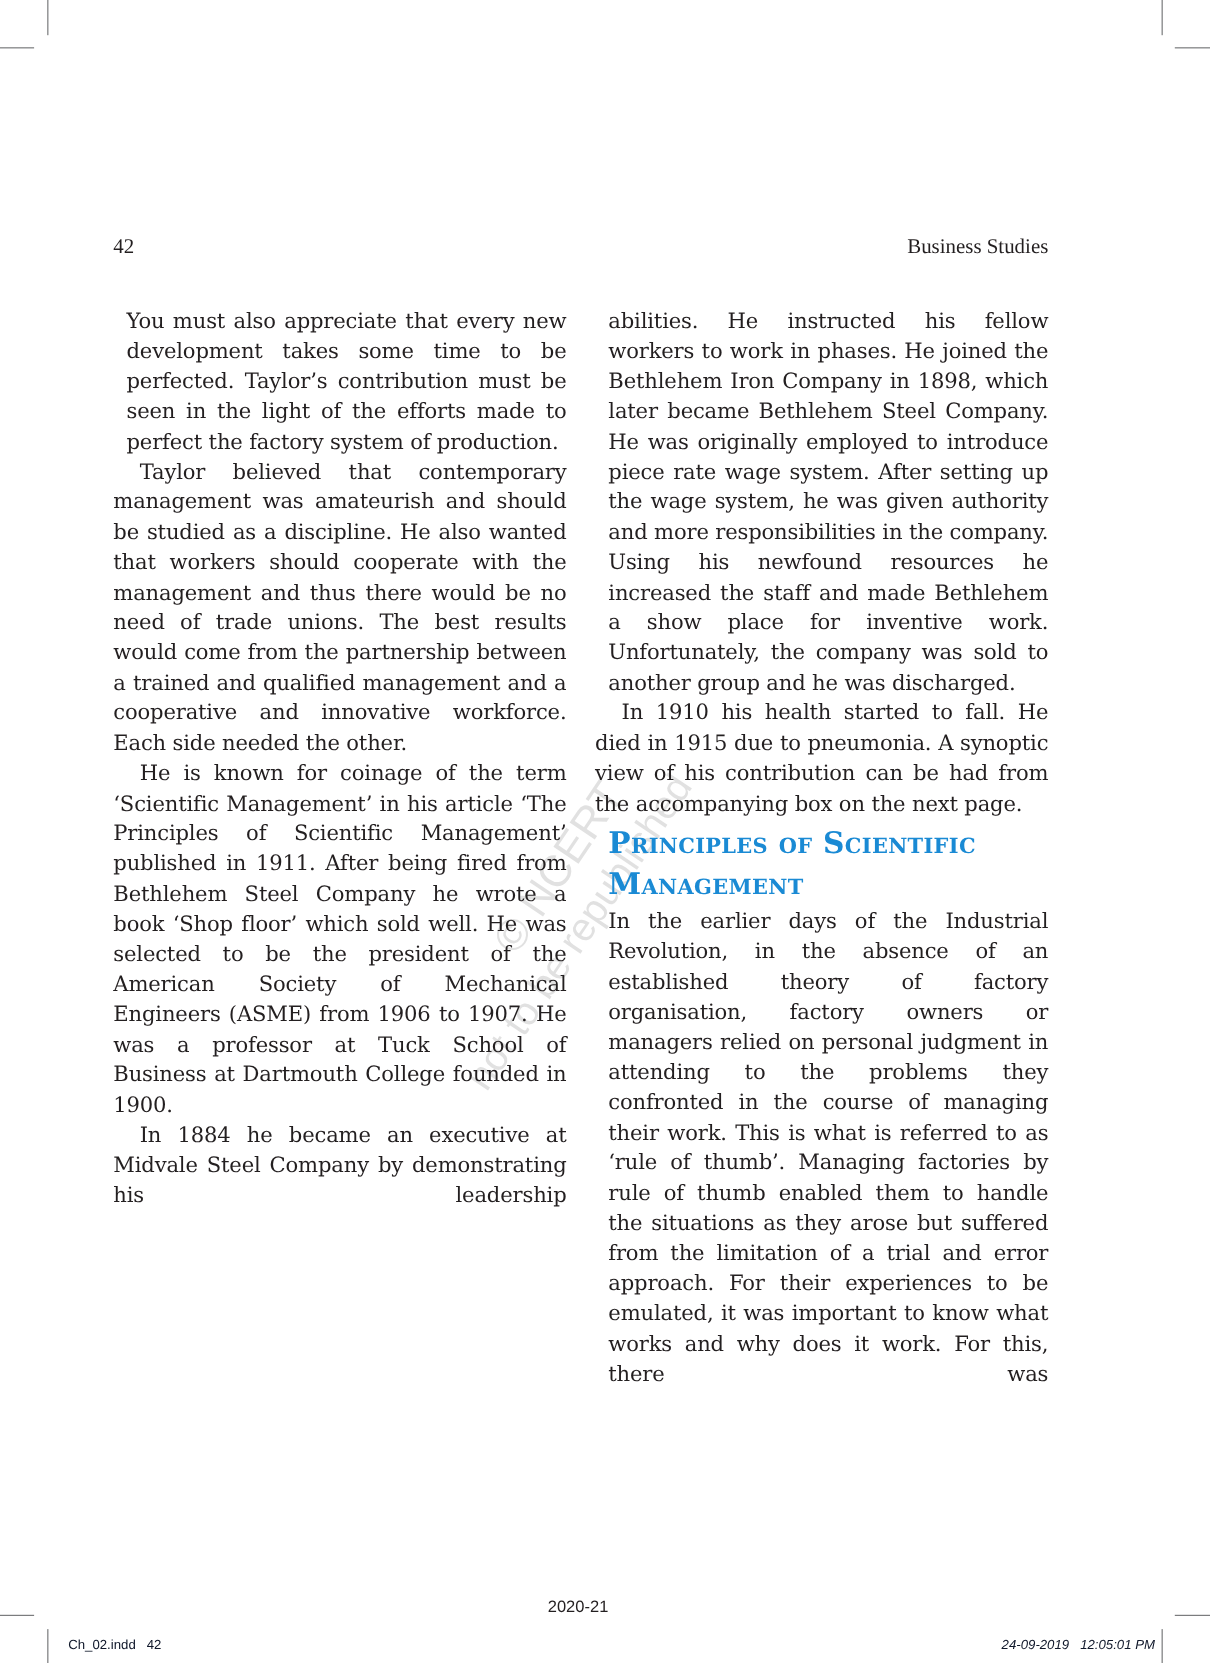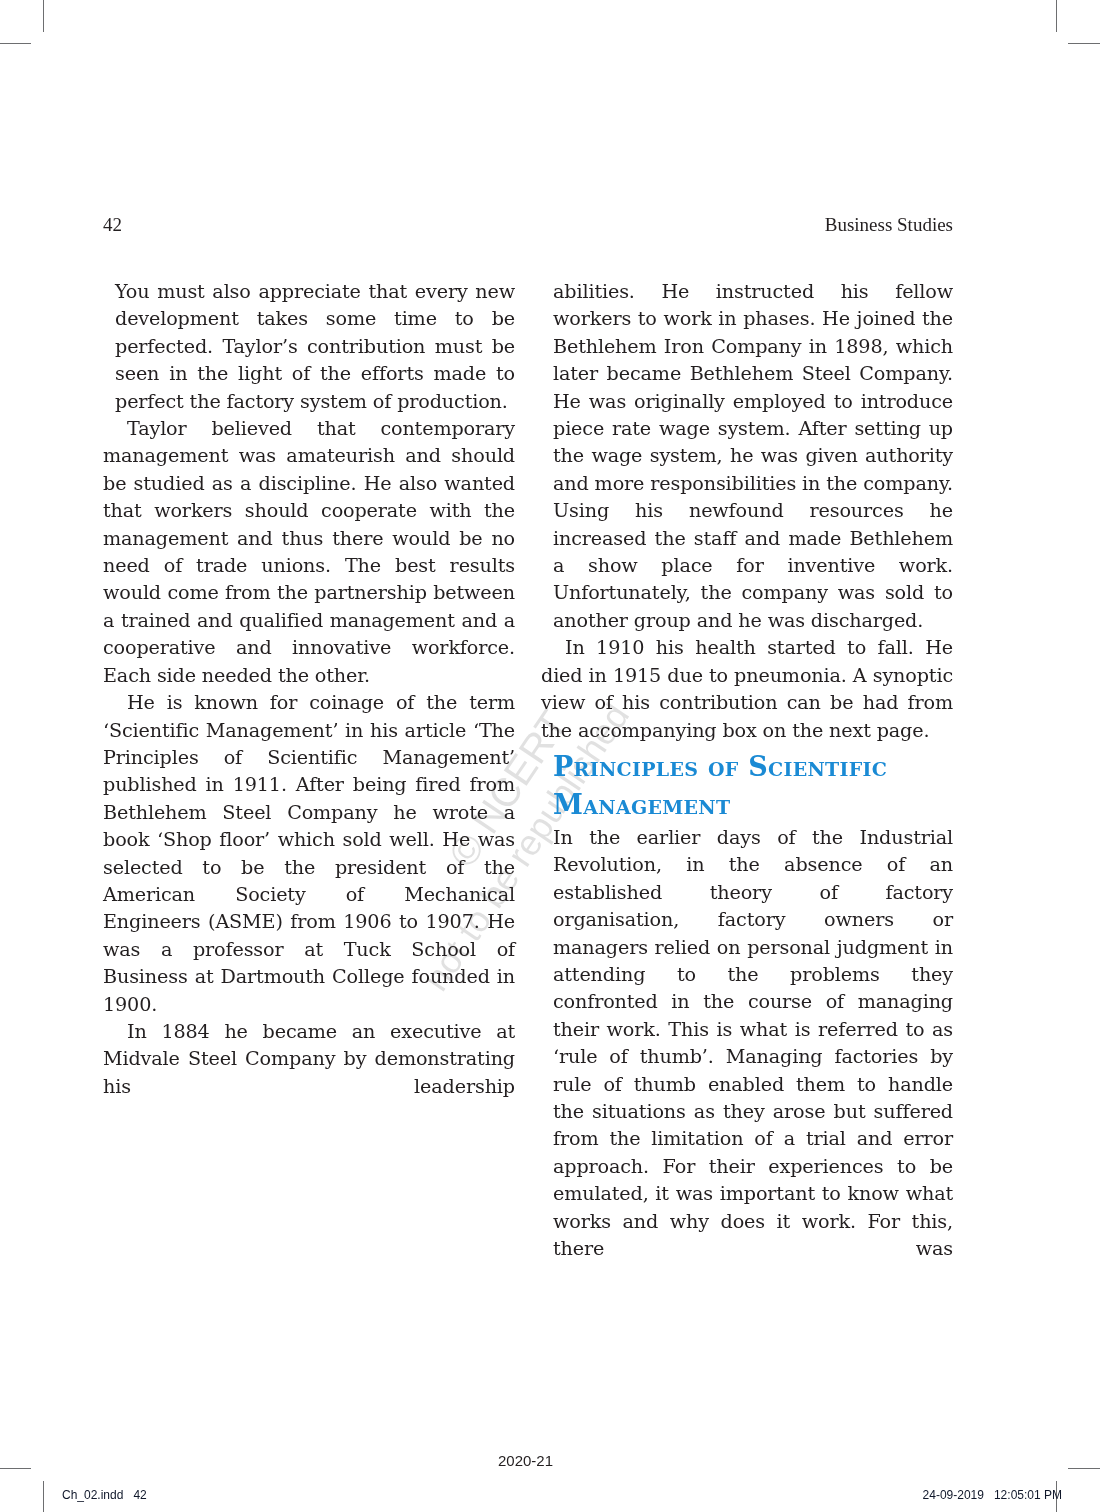--- a/index.html
+++ b/index.html
@@ -31,21 +31,21 @@
                  color: rgba(120,120,120,0.22); transform-origin: left top;
                  transform: rotate(-56deg); white-space: nowrap; pointer-events: none; }
     #wm-1 { left: 440px; top: 850px; font-size: 40px; }
     #wm-2 { left: 415px; top: 975px; font-size: 36px; }
 
     .footer-year { position: absolute; top: 1452px; left: 0; width: 1051px; text-align: center;
                    font-family: "Liberation Sans", sans-serif; font-size: 15px; color: #231f20; }
     .slug { position: absolute; top: 1488px; font-family: "Liberation Sans", sans-serif;
             font-size: 12px; color: #0f172a; }
     #slug-left { left: 62px; }
-    #slug-right { right: 38px; }
+    #slug-right { right: 50px; font-style: italic; }
   </style>
 </head>
 <body>
 
 <div class="crop v" style="left:43px;top:0;height:32px;"></div>
 <div class="crop h" style="left:0;top:43px;width:31px;"></div>
 <div class="crop v" style="left:1056px;top:0;height:32px;"></div>
 <div class="crop h" style="left:1068px;top:43px;width:32px;"></div>
 <div class="crop h" style="left:0;top:1468px;width:31px;"></div>
 <div class="crop v" style="left:43px;top:1481px;height:31px;"></div>

